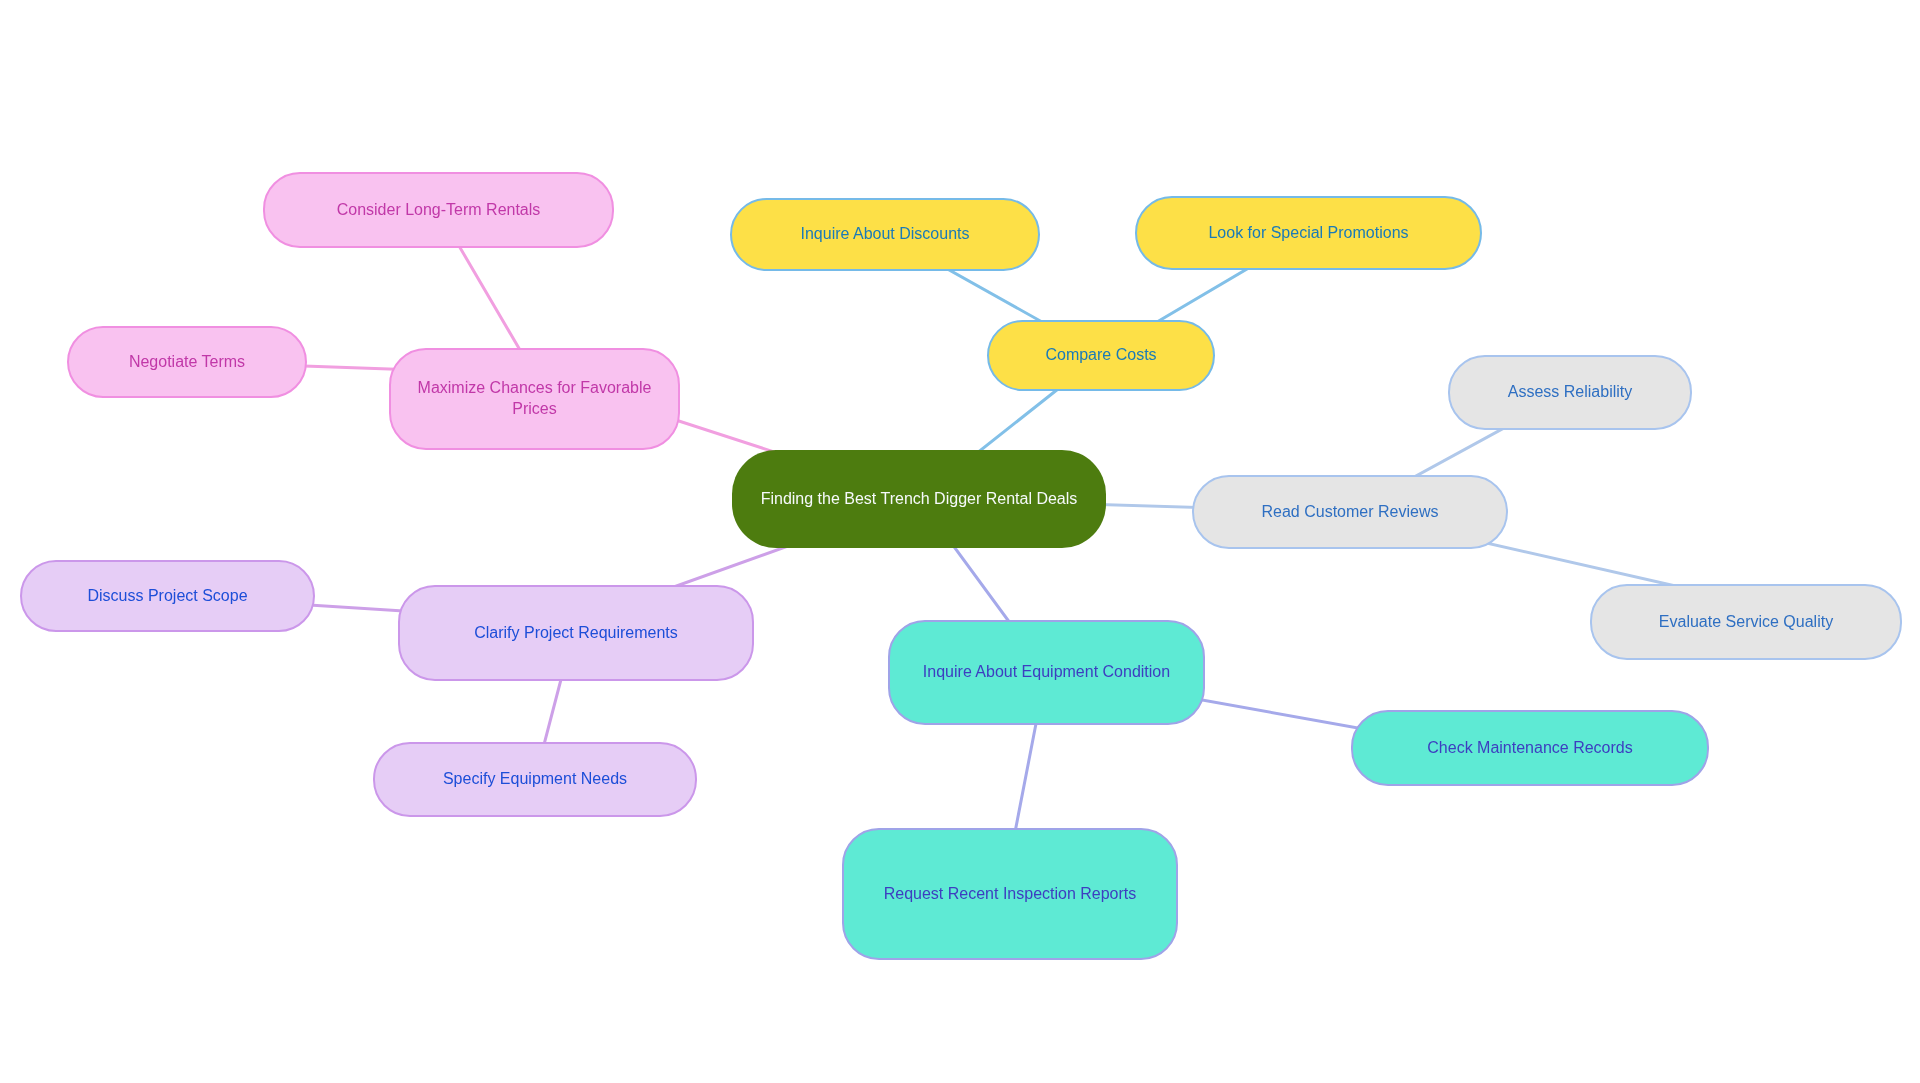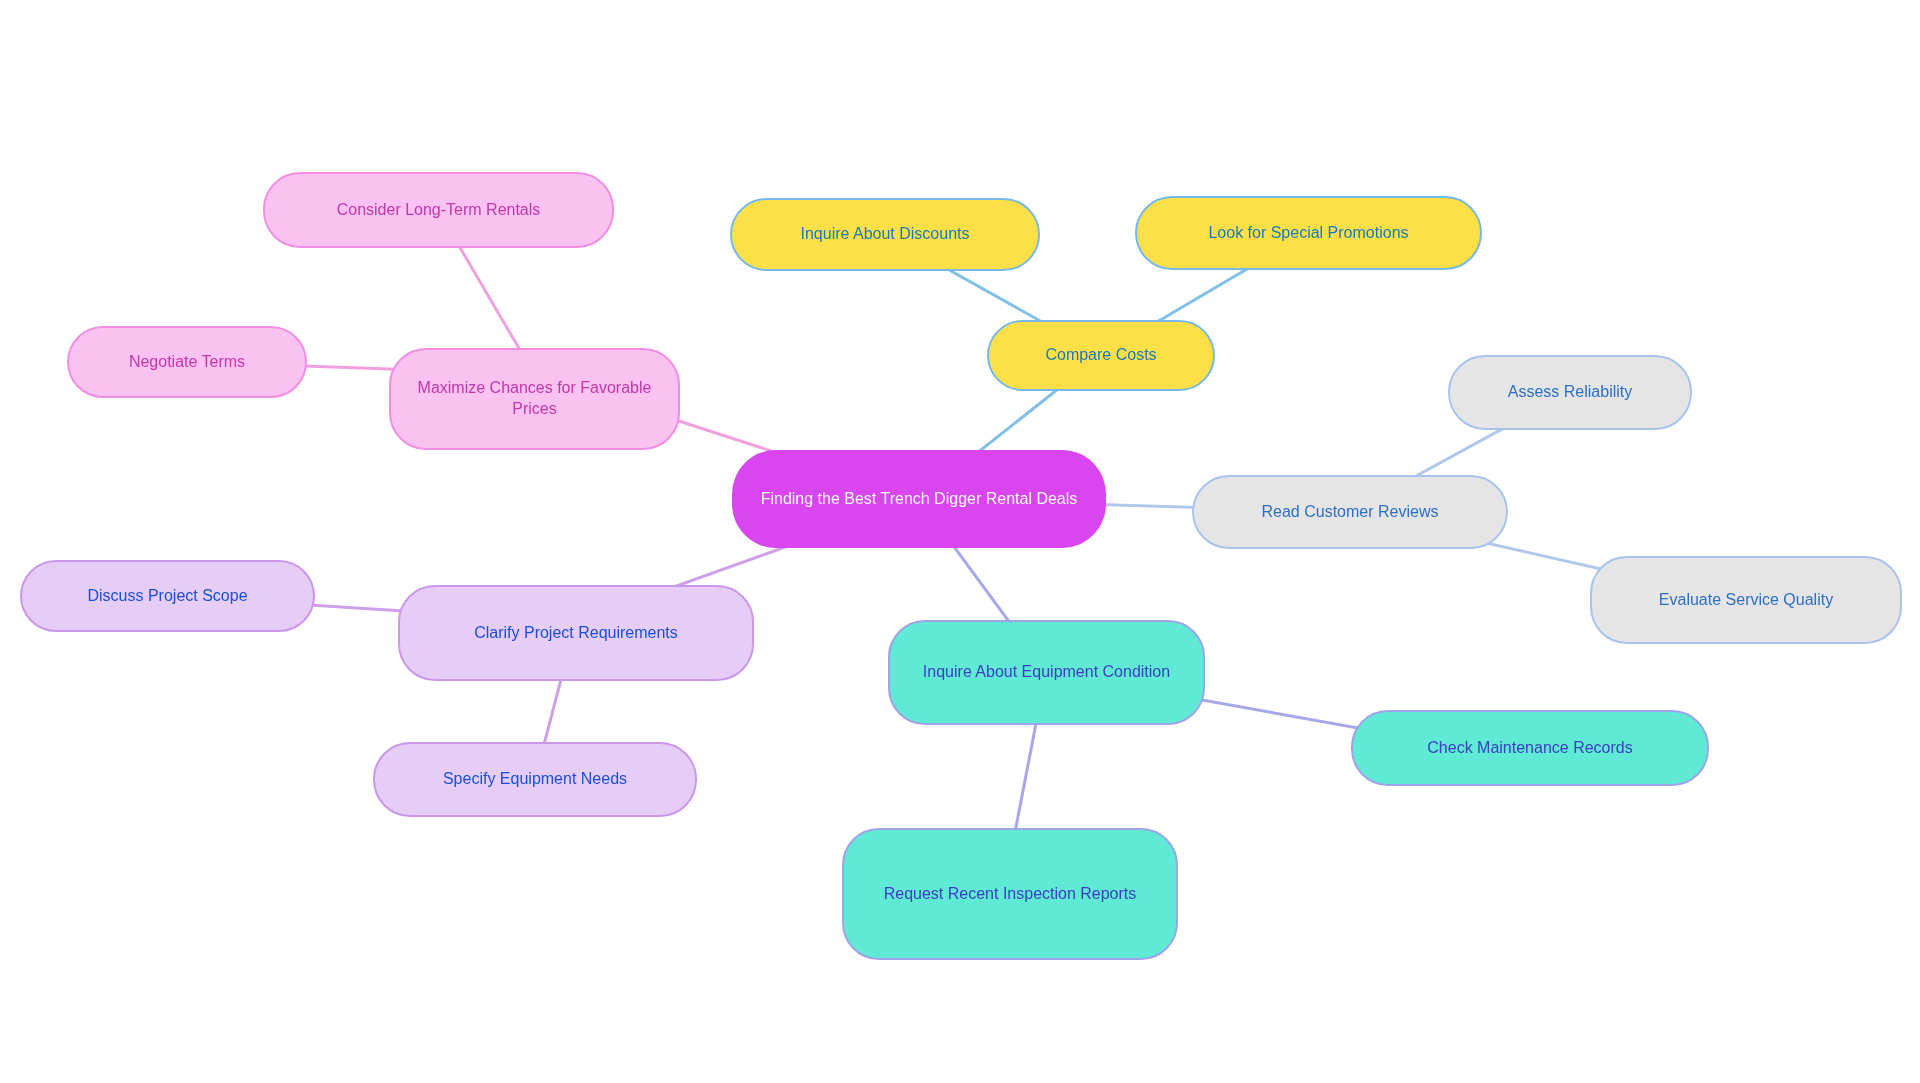--- a/index.html
+++ b/index.html
@@ -33,21 +33,21 @@
     box-sizing: border-box;
     border-radius: 37px;
     border: 2px solid transparent;
     font-size: 16px;
     font-weight: 500;
     line-height: 1.3;
     padding: 0 16px;
     cursor: default;
   }
   .node-central {
-    background: #d946ef;
+    background: #4d7c0f;
     color: #f7fafc;
     border: none;
     border-radius: 44px;
     z-index: 3;
   }
   .b-pink { background: #f9c2f0; border-color: #f08fe1; color: #c138a8; }
   .b-blue { background: #fde047; border-color: #75bae8; color: #1a7ab8; }
   .b-sky  { background: #e5e5e5; border-color: #a8c4ee; color: #2e6fc2; }
   .b-lav  { background: #e6cdf6; border-color: #cb97ea; color: #1d4ed8; }
   .b-peri { background: #5eead4; border-color: #9fa3e8; color: #3d3ec0; }
@@ -85,21 +85,21 @@
   <div class="node b-pink" style="left:389px; top:321px; width:291px; height:102px;margin-top:27px;">Maximize Chances for Favorable Prices</div>
   <div class="node b-pink" style="left:263px; top:172px; width:351px; height:76px;">Consider Long-Term Rentals</div>
   <div class="node b-pink" style="left:67px; top:326px; width:240px; height:72px;">Negotiate Terms</div>
 
   <div class="node b-blue" style="left:987px; top:320px; width:228px; height:71px;">Compare Costs</div>
   <div class="node b-blue" style="left:730px; top:198px; width:310px; height:73px;">Inquire About Discounts</div>
   <div class="node b-blue" style="left:1135px; top:196px; width:347px; height:74px;">Look for Special Promotions</div>
 
   <div class="node b-sky" style="left:1192px; top:475px; width:316px; height:74px;">Read Customer Reviews</div>
   <div class="node b-sky" style="left:1448px; top:355px; width:244px; height:75px;">Assess Reliability</div>
-  <div class="node b-sky" style="left:1590px; top:556px; width:312px; height:88px;">Evaluate Service Quality</div>
+  <div class="node b-sky" style="left:1590px; top:584px; width:312px; height:76px;">Evaluate Service Quality</div>
 
   <div class="node b-lav" style="left:398px; top:585px; width:356px; height:96px;">Clarify Project Requirements</div>
   <div class="node b-lav" style="left:20px; top:560px; width:295px; height:72px;">Discuss Project Scope</div>
   <div class="node b-lav" style="left:373px; top:742px; width:324px; height:75px;">Specify Equipment Needs</div>
 
   <div class="node b-peri" style="left:888px; top:620px; width:317px; height:105px;">Inquire About Equipment Condition</div>
   <div class="node b-peri" style="left:1351px; top:710px; width:358px; height:76px;">Check Maintenance Records</div>
   <div class="node b-peri" style="left:842px; top:828px; width:336px; height:132px;">Request Recent Inspection Reports</div>
 
 </div>

